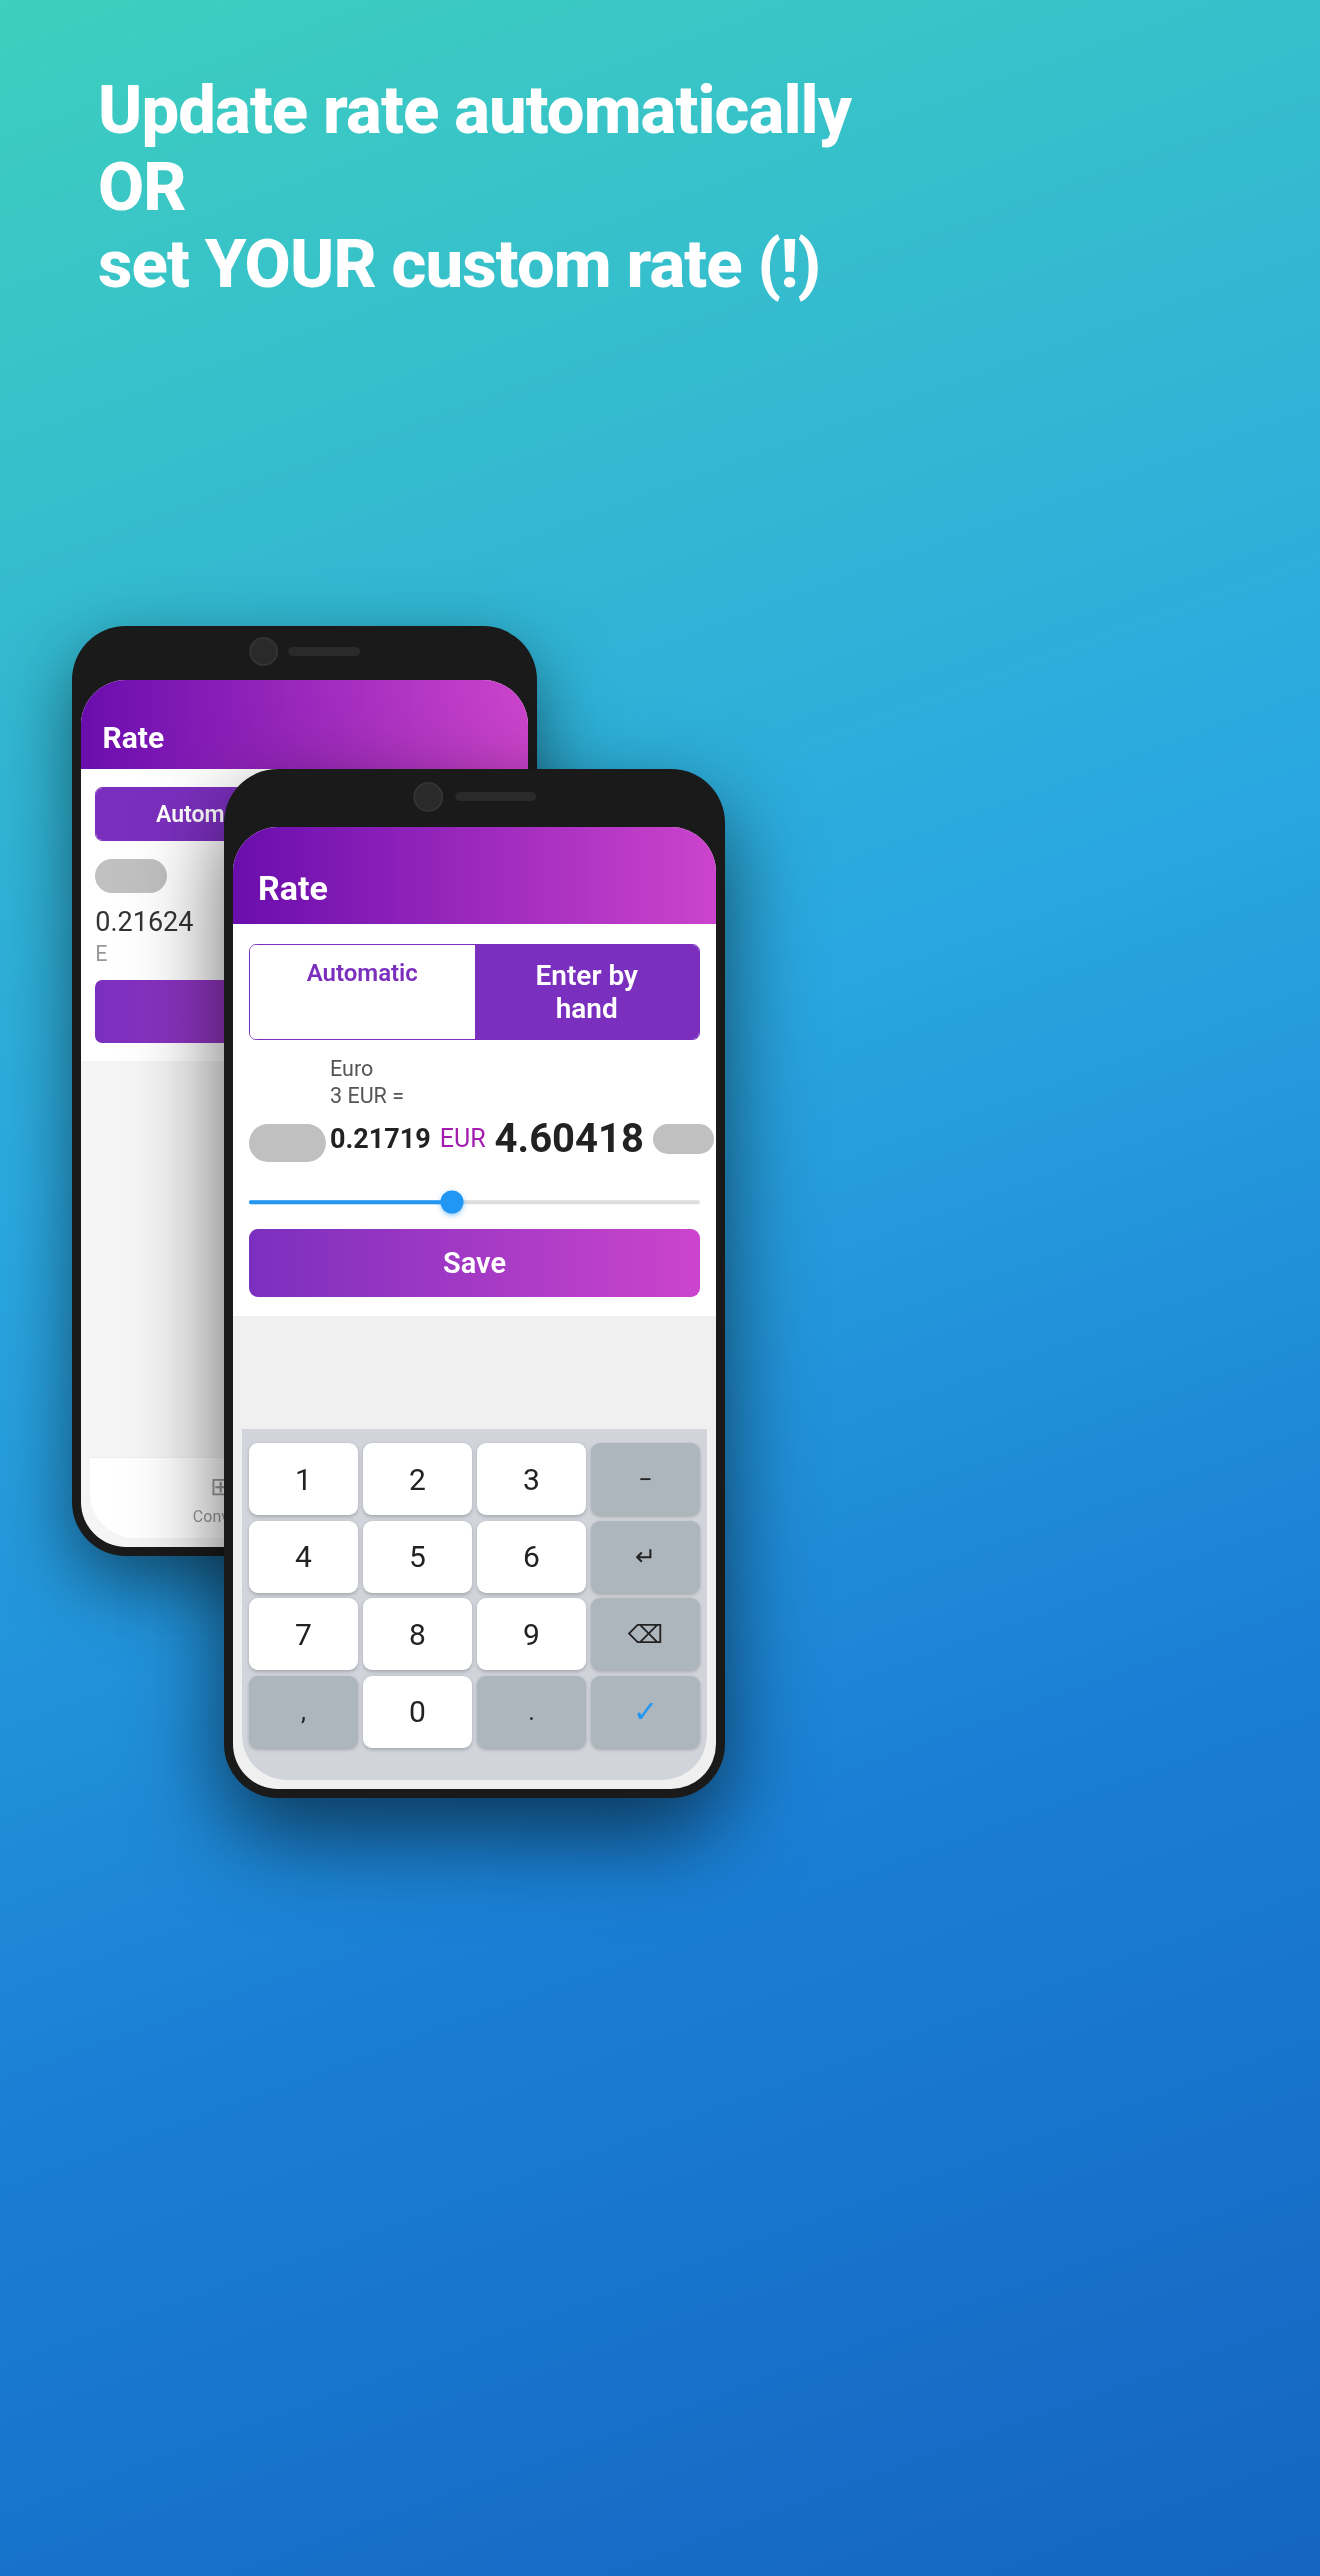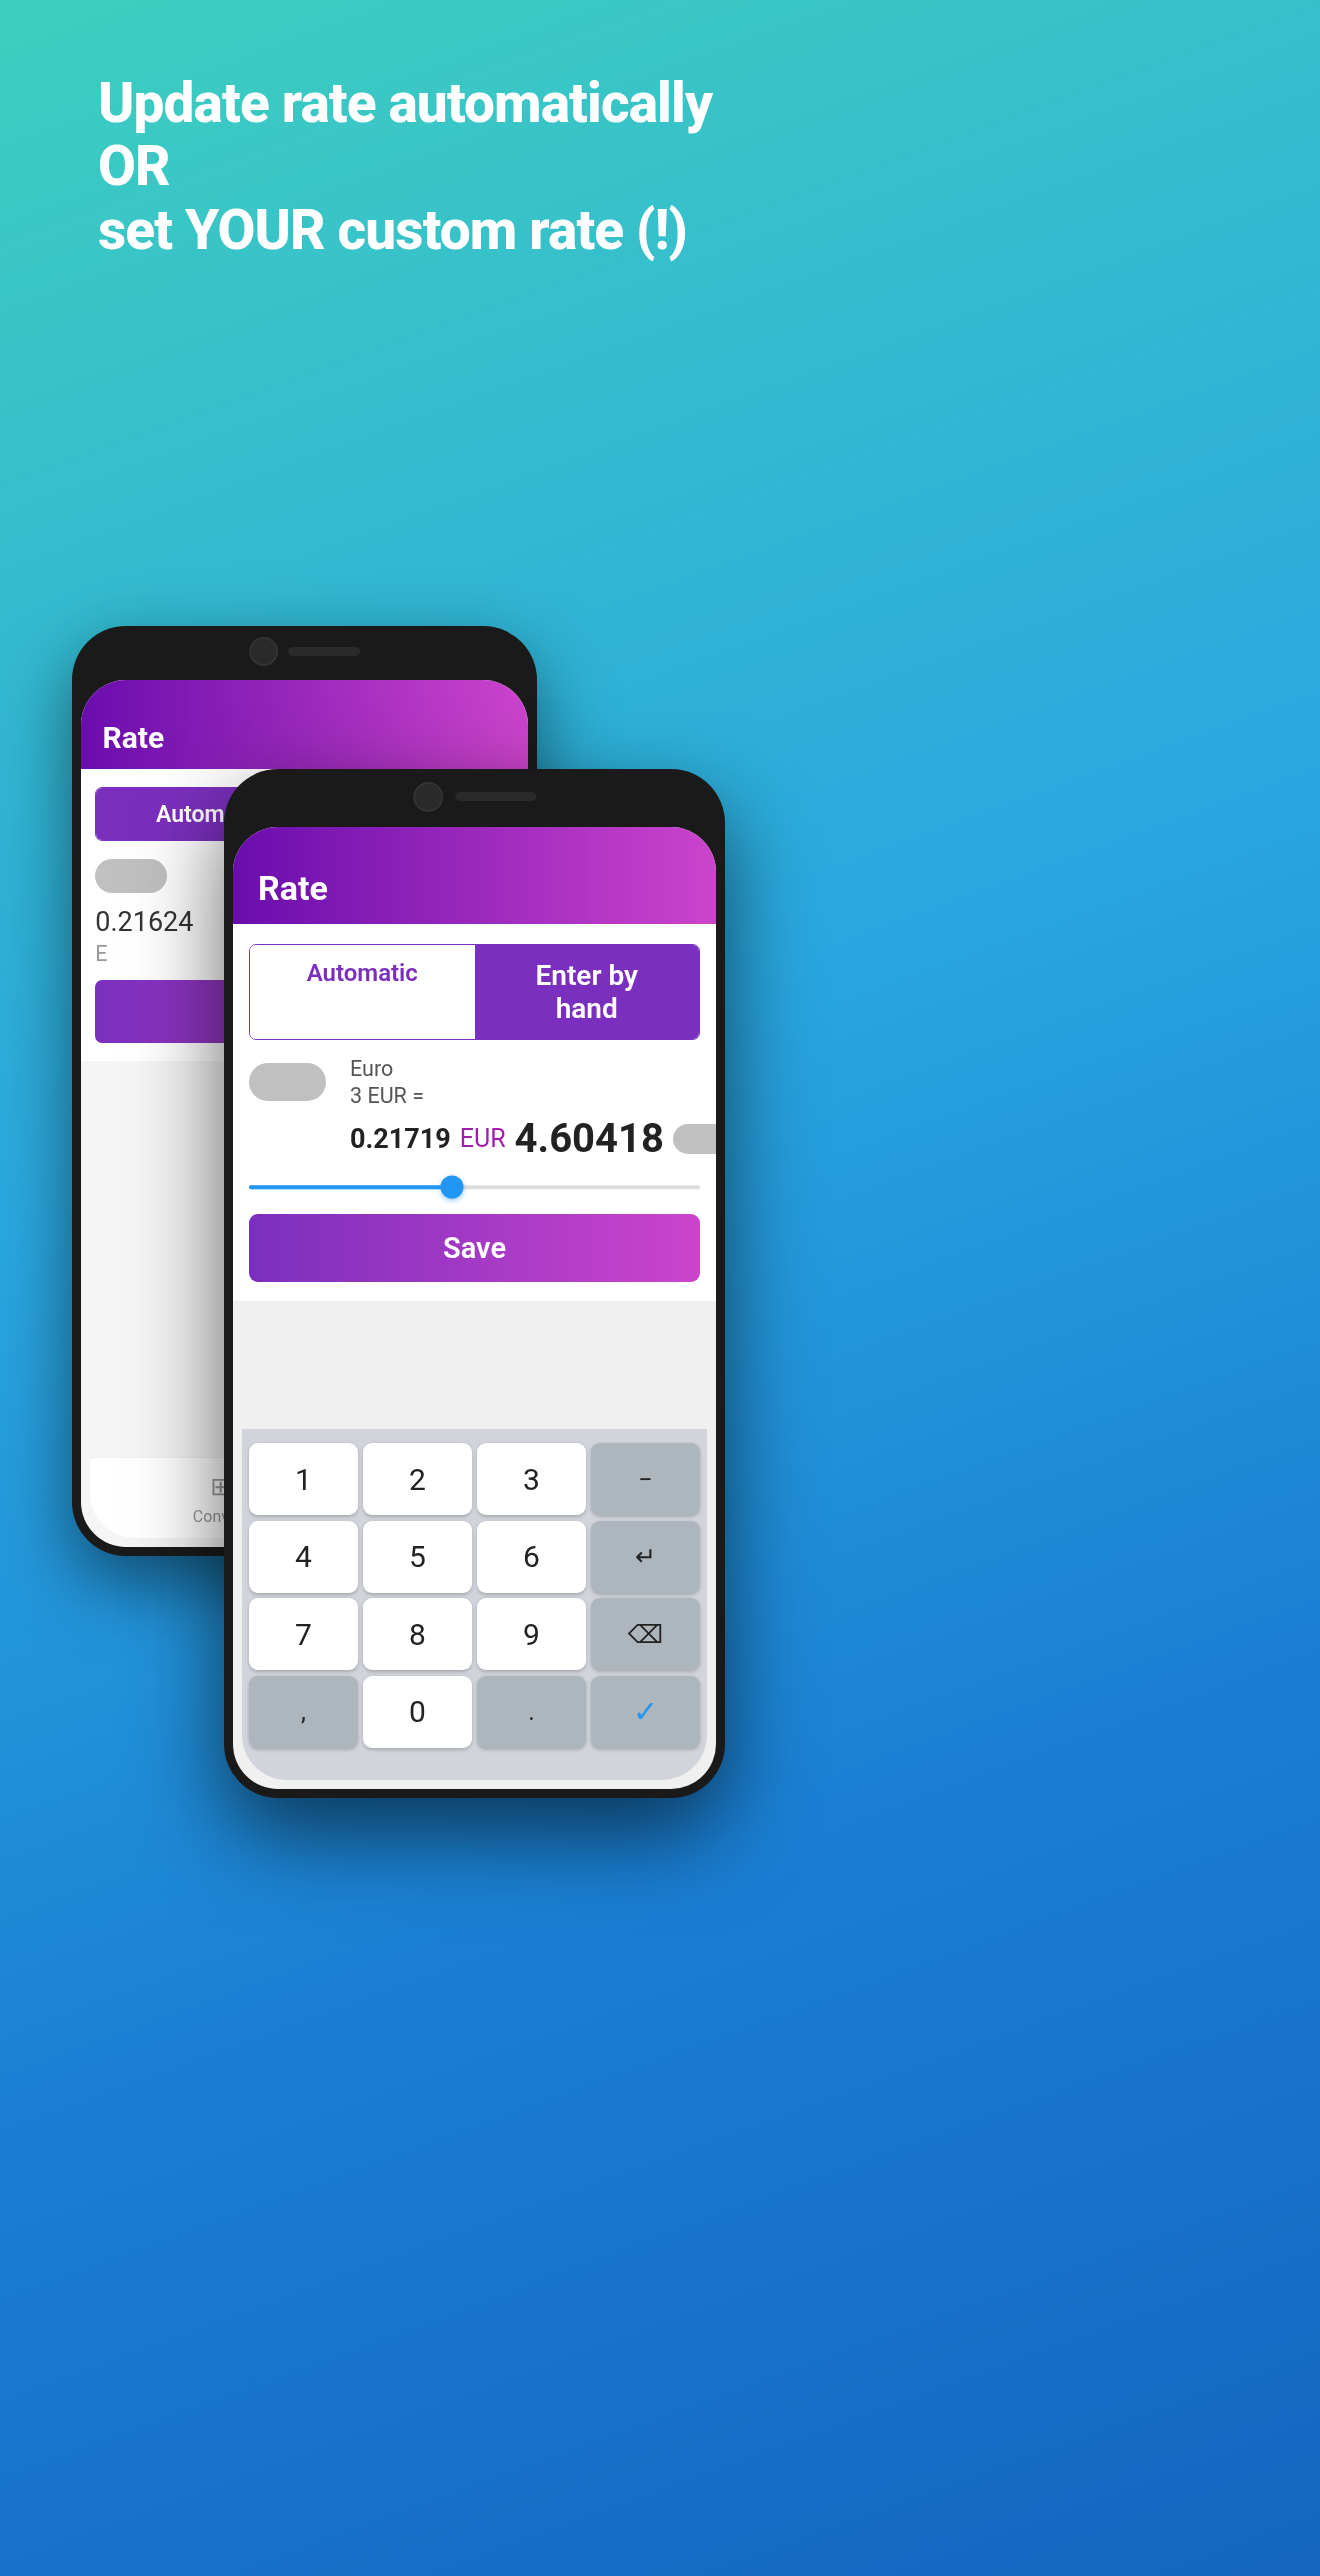--- a/index.html
+++ b/index.html
@@ -11,21 +11,21 @@
       overflow: hidden;
       position: relative;
     }
 
     .headline {
       position: absolute;
       top: 72px;
       left: 98px;
       right: 98px;
       color: white;
-      font-size: 55px;
+      font-size: 67px;
       font-weight: 800;
       line-height: 1.15;
       letter-spacing: -0.9px;
     }
 
     
     .phone-back {
       position: absolute;
       top: 626px;
       left: 72px;
@@ -262,23 +262,23 @@
       color: white;
       padding: 14.3px 27px;
       font-size: 28px;
       font-weight: 600;
       flex: 1;
       text-align: center;
     }
 
     .phone-front .rate-section {
       display: flex;
-      align-items: flex-start;
-      gap: 24px;
-      margin-bottom: 14px;
+      align-items: flex-end;
+      gap: 4px;
+      margin-bottom: 29px;
     }
     .phone-front .toggle {
       width: 77px;
       height: 38px;
       background: #c0c0c0;
       border-radius: 19px;
       flex-shrink: 0;
       margin-top: 7.2px;
     }
     .phone-front .euro-info {

